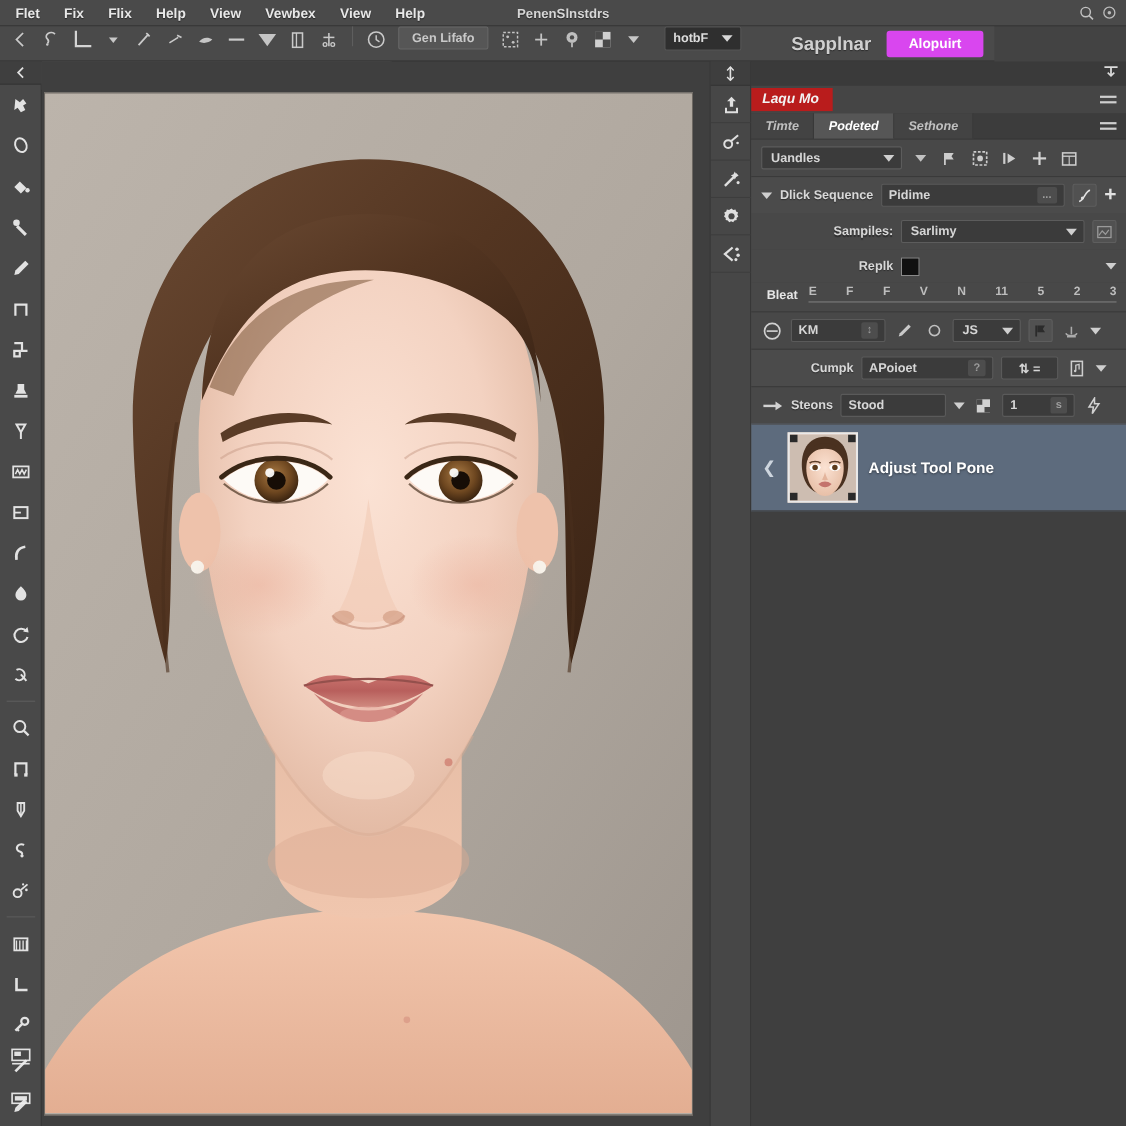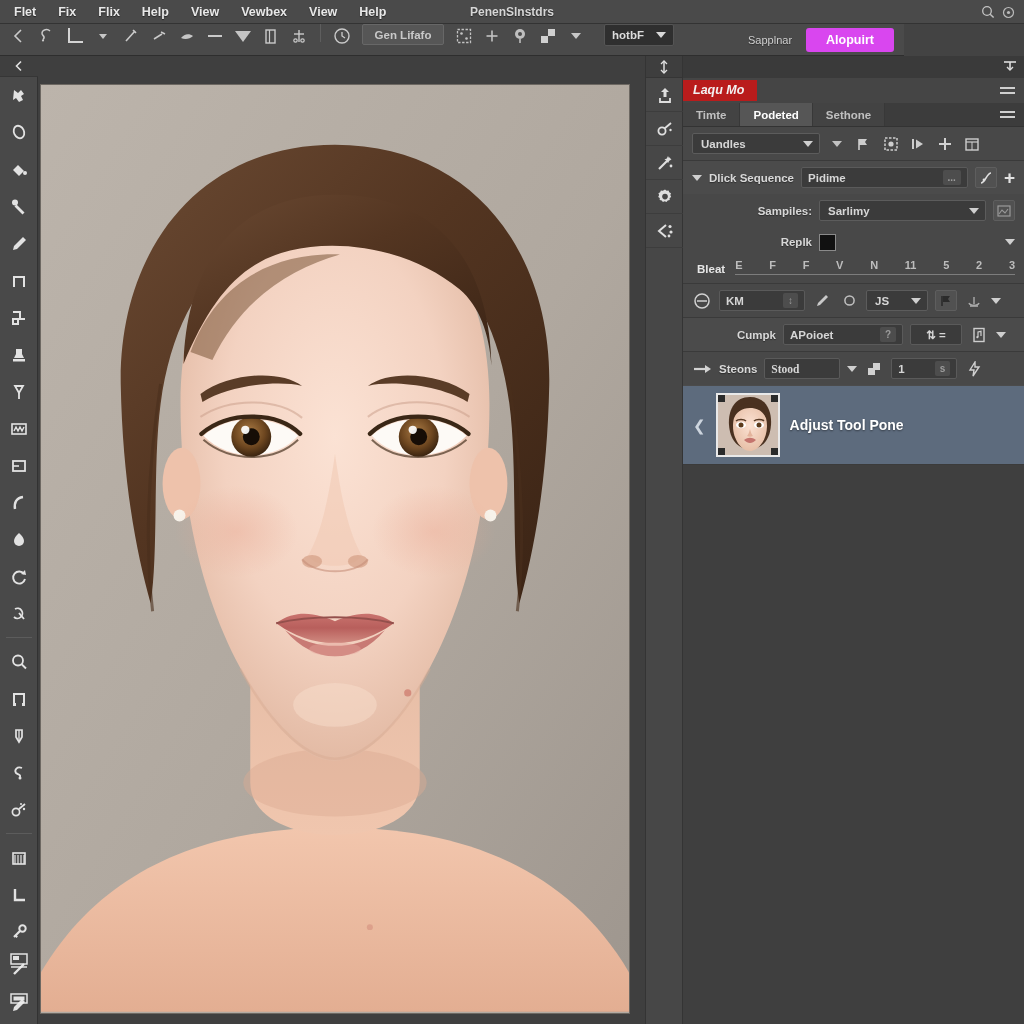--- a/index.html
+++ b/index.html
@@ -58,21 +58,21 @@
     color: #dcdcdc; font-size: 11.5px; font-weight:bold; border-radius: 2px;
     display: flex; align-items: center; gap: 12px; padding: 0 7px; margin-left: 14px;
   }
   .caret { width: 0; height: 0; border-left: 5px solid transparent;
            border-right: 5px solid transparent; border-top: 6px solid #d8d8d8; }
   .caret.sm { border-left-width: 4px; border-right-width: 4px; border-top-width: 5px; }
   .optionsbar-right {
     position: absolute; right: 10px; top: 0; height: 32px;
     display: flex; align-items: center; gap: 14px;
   }
-  .link-label { color: #cfcfcf; font-size: 11px; font-weight: normal; text-shadow: 0 1px 1px rgba(0,0,0,.4); }
+  .link-label { color: #cfcfcf; font-size: 17px; font-weight: bold; text-shadow: 0 1px 1px rgba(0,0,0,.4); }
   .primary-btn {
     background: #1e8ae6; color: #fff; font-size: 12.5px; font-weight: bold;
     padding: 6px 20px; border-radius: 3px; border: none; line-height: 1;
   }
 
   
   .toolbar {
     position: absolute; left: 0; top: 56px; width: 38px; bottom: 0;
     background: #494949; border-right: 1px solid #323232;
     display: flex; flex-direction: column; align-items: center;
@@ -142,20 +142,21 @@
   }
   .panel-tabs {
     height: 24px; background: #3c3c3c; display: flex; align-items: stretch;
     justify-content: space-between; padding-right: 9px; border-bottom: 1px solid #333;
   }
   .tabs-left { display: flex; }
   .ptab {
     color: #c0c0c0; font-size: 11.5px; font-weight: bold; padding: 0 13px;
     display: flex; align-items: center; background: #434343;
     border-right: 1px solid #383838;
+    font-style: italic;
   }
   .ptab.active { background: #565656; color: #fff; }
   .hamburger { display: flex; flex-direction: column; gap: 3px; justify-content: center; }
   .hamburger i { display: block; width: 15px; height: 2px; background: #cfcfcf; }
 
   .panel-body { background: #484848; padding: 0; }
   .prow {
     display: flex; align-items: center; gap: 7px;
     padding: 6px 9px; min-height: 30px;
   }
@@ -886,21 +887,21 @@
       </div>
 
       <div class="prow band divider">
         <span class="flat-ico">
           <svg width="20" height="12" viewBox="0 0 20 12">
               <line x1="2" y1="6" x2="14" y2="6" stroke="#e2e2e2" stroke-width="2.2"></line>
               <polygon points="13,2 19,6 13,10" fill="#e2e2e2"></polygon>
             </svg>
         </span>
         <span class="plabel">Steons</span>
-        <div class="pfield" style="width:76px;font-family:Liberation Serif, serif;">
+        <div class="pfield" style="width:96px;">
           <span>Stood</span>
         </div>
         <span class="tri-down"></span>
         <span class="flat-ico">
           <svg width="16" height="16" viewBox="0 0 16 16">
               <rect x="2" y="2" width="12" height="12" fill="#e0e0e0"></rect>
               <rect x="2" y="2" width="5" height="5" fill="#484848"></rect>
               <rect x="9" y="9" width="5" height="5" fill="#484848"></rect>
             </svg>
         </span>

